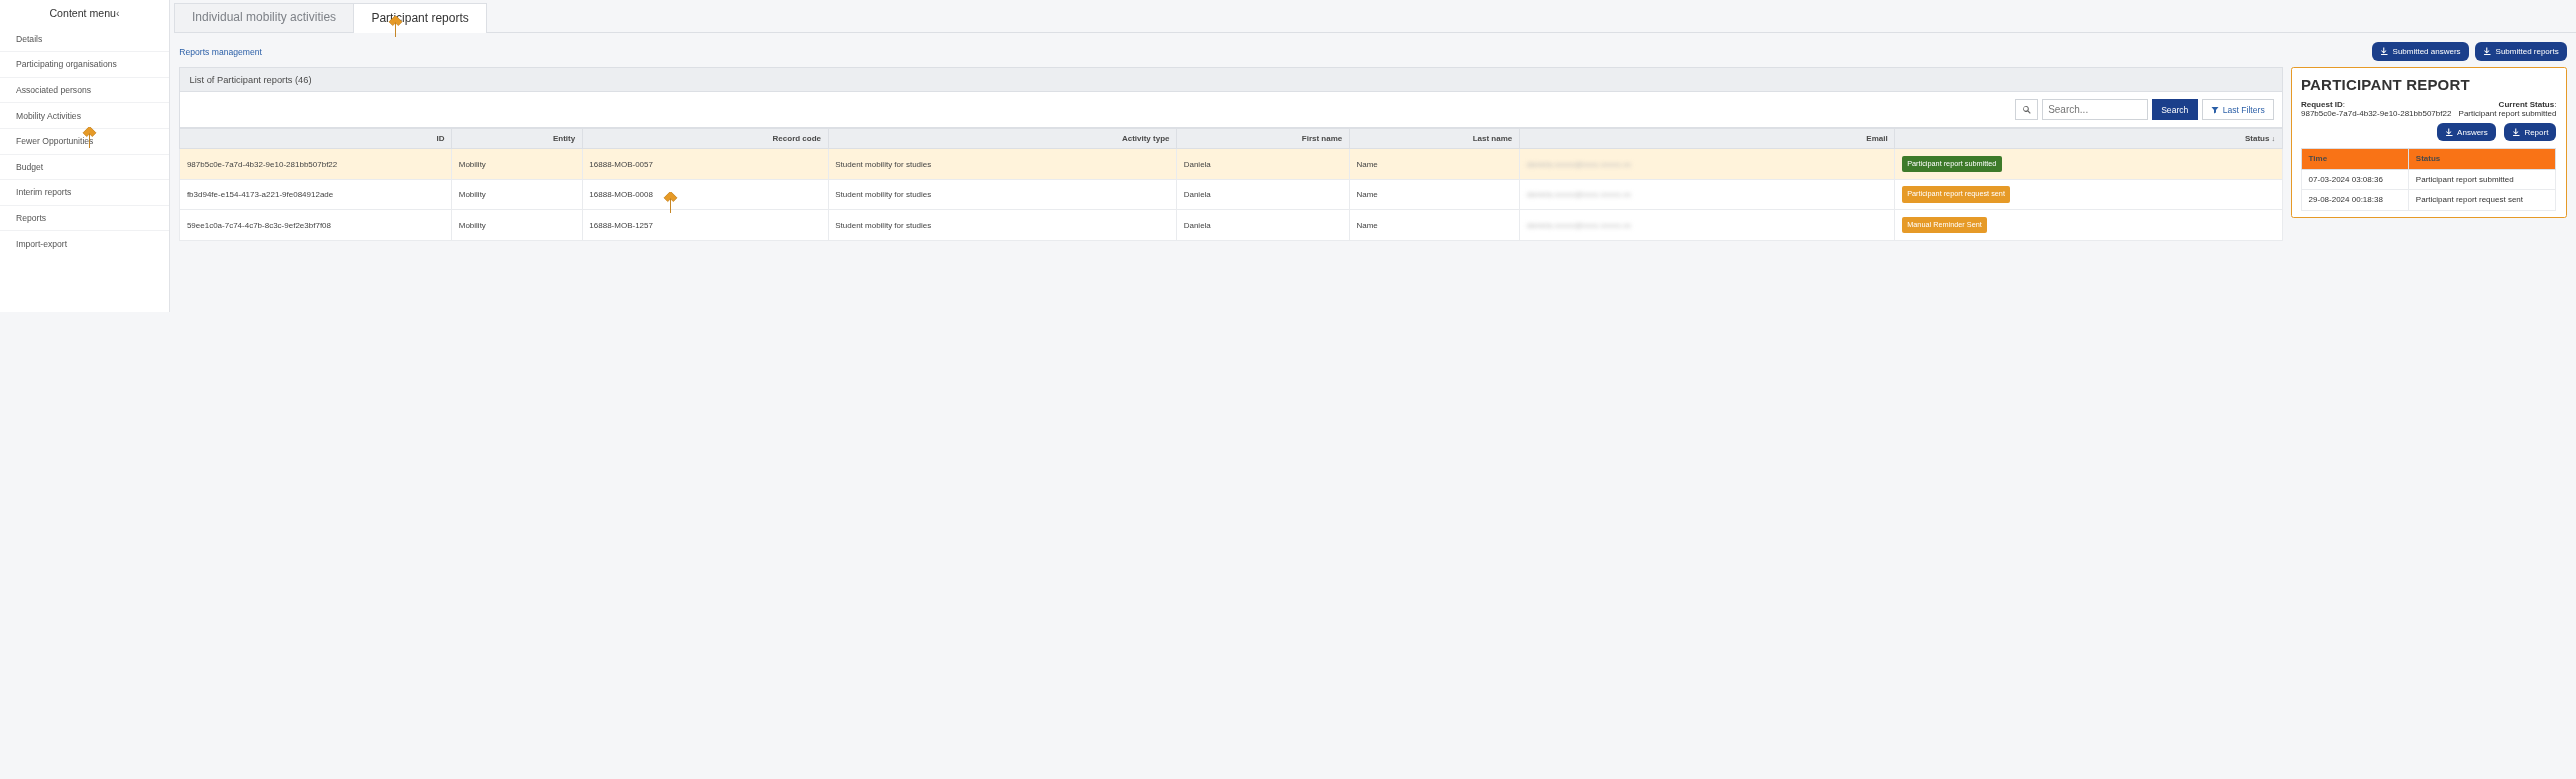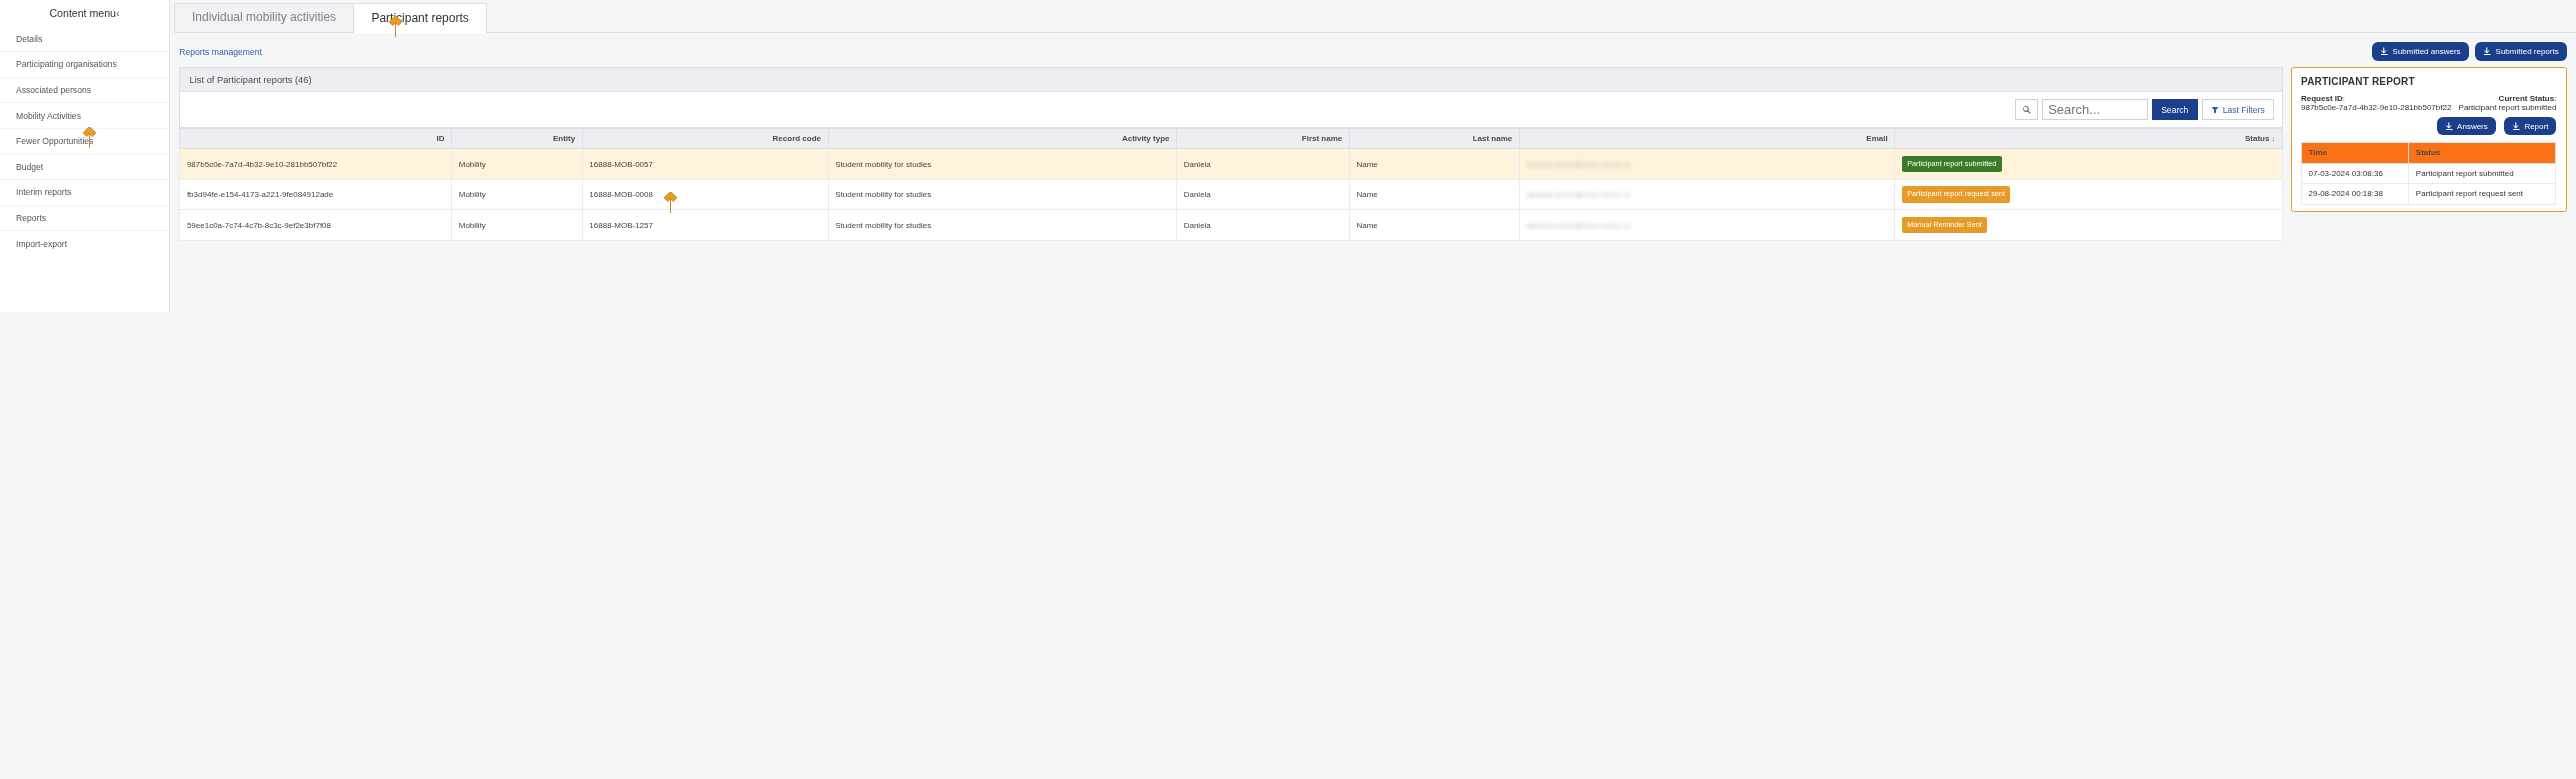--- a/index.html
+++ b/index.html
@@ -19,36 +19,36 @@
   .below-tabs{display:flex;align-items:center;justify-content:space-between;padding:9.3px 9.3px 6.6px 9.3px}
   .reports-mgmt{color:#2b5fa7;font-size:8.6px;cursor:pointer}
   .top-btn{background:#1b3f8b;color:#fff;border:none;border-radius:6px;padding:4.6px 8px;font-size:8px;margin-left:4px;cursor:pointer;display:inline-flex;align-items:center;gap:4px}
   .top-btn svg{width:8.6px;height:8.6px;fill:#fff}
   
   .content-row{display:flex;gap:0;padding:0 9.3px 6.6px 9.3px;align-items:flex-start}
   .list-panel{flex:1;min-width:0}
   .list-header{background:#eceef1;border:0.7px solid #dcdfe4;padding:6.6px 9.3px;font-size:9.3px;font-weight:normal;color:#4a4a4a}
   .search-row{display:flex;justify-content:flex-end;align-items:center;gap:4px;padding:6.6px 8px;background:#fff;border:0.7px solid #dcdfe4;border-top:none}
   .search-icon-box{width:22.5px;height:21px;border:0.7px solid #cfd3d8;display:flex;align-items:center;justify-content:center;color:#666}
-  .search-input{height:21px;border:0.7px solid #cfd3d8;padding:0 5.3px;font-size:13px;width:106px}
+  .search-input{height:21px;border:0.7px solid #cfd3d8;padding:0 5.3px;font-size:10px;width:106px}
   .search-btn{height:21px;background:#1b3f8b;color:#fff;border:none;padding:0 9.3px;font-size:8.6px;cursor:pointer}
   .filters-btn{height:21px;background:#fff;border:0.7px solid #cfd3d8;color:#2b5fa7;padding:0 8px;font-size:8.6px;cursor:pointer;display:inline-flex;align-items:center;gap:4px}
   table.datagrid{width:100%;border-collapse:collapse;background:#fff}
   table.datagrid th{background:#eceef1;border:0.7px solid #dcdfe4;padding:5.3px 6.6px;font-size:8px;font-weight:bold;color:#4a4a4a;text-align:right;vertical-align:middle}
   table.datagrid td{border:0.7px solid #e9ebee;padding:6.6px 6.6px;font-size:8px;color:#444;vertical-align:middle}
   tr.row-selected td{background:#fff3db}
   .cell-link{color:#2b5fa7}
   .status-badge{display:inline-block;padding:4px 5.3px;border-radius:2px;color:#fff;font-size:7.3px;text-align:center;line-height:1.15;min-width:53px}
   .status-green{background:#3d7a2a}
   .status-orange{background:#e69a27}
   .email-blur{color:#bbb;filter:blur(2px);user-select:none}
   .sort-arrow{font-size:7.3px;color:#666;margin-left:2px}
   
   .detail-panel{width:276px;margin-left:8px;border:1.3px solid #e69a27;border-radius:2.6px;background:#fff;padding:8px 9.3px 6.6px 9.3px}
-  .detail-title{font-size:10px;font-weight:bold;letter-spacing:0.2px;color:#333;margin-bottom:6.6px}
+  .detail-title{font-size:15px;font-weight:bold;letter-spacing:0.2px;color:#333;margin-bottom:6.6px}
   .detail-row1{display:flex;justify-content:space-between;font-size:8px;color:#333;margin-bottom:1.3px}
   .detail-row1 b{font-weight:bold}
   .detail-btns{display:flex;justify-content:flex-end;gap:4px;margin:5.3px 0 6.6px 0}
   table.history{width:100%;border-collapse:collapse;font-size:8px}
   table.history th{background:#f97316;border:0.7px solid #dcdfe4;padding:5.3px 6.6px;text-align:left;font-weight:bold;color:#4a4a4a}
   table.history td{border:0.7px solid #e9ebee;padding:5.3px 6.6px}
   
   .pointer{position:absolute;width:21px;height:21px;pointer-events:none}
   .pointer svg{width:100%;height:100%}
 </style>

